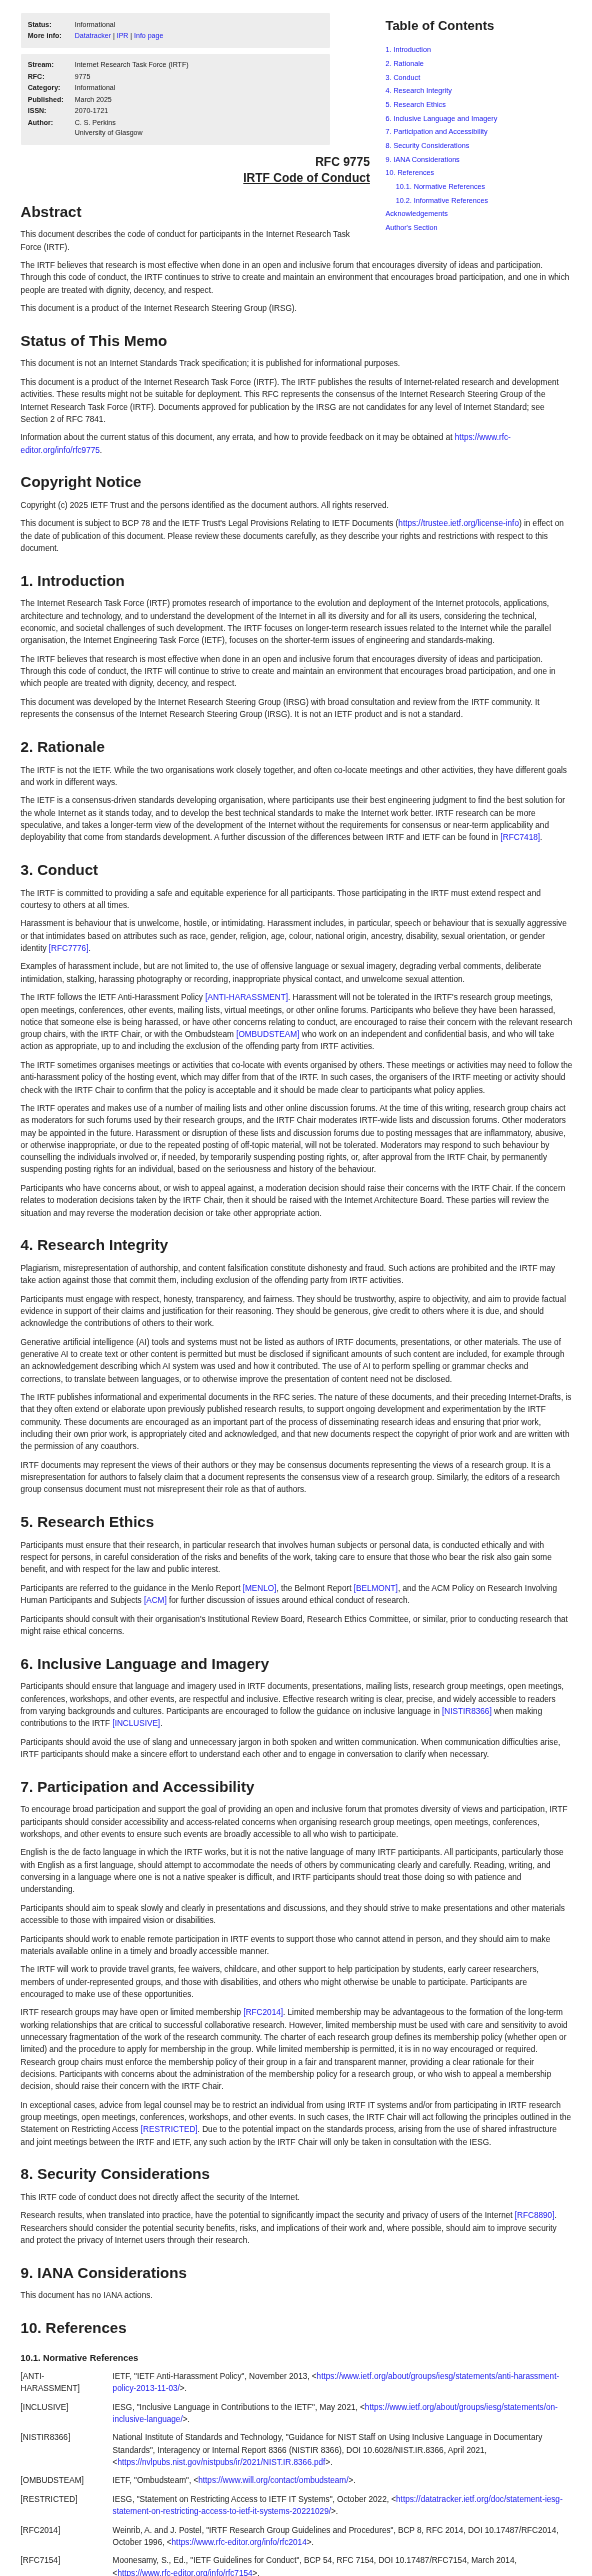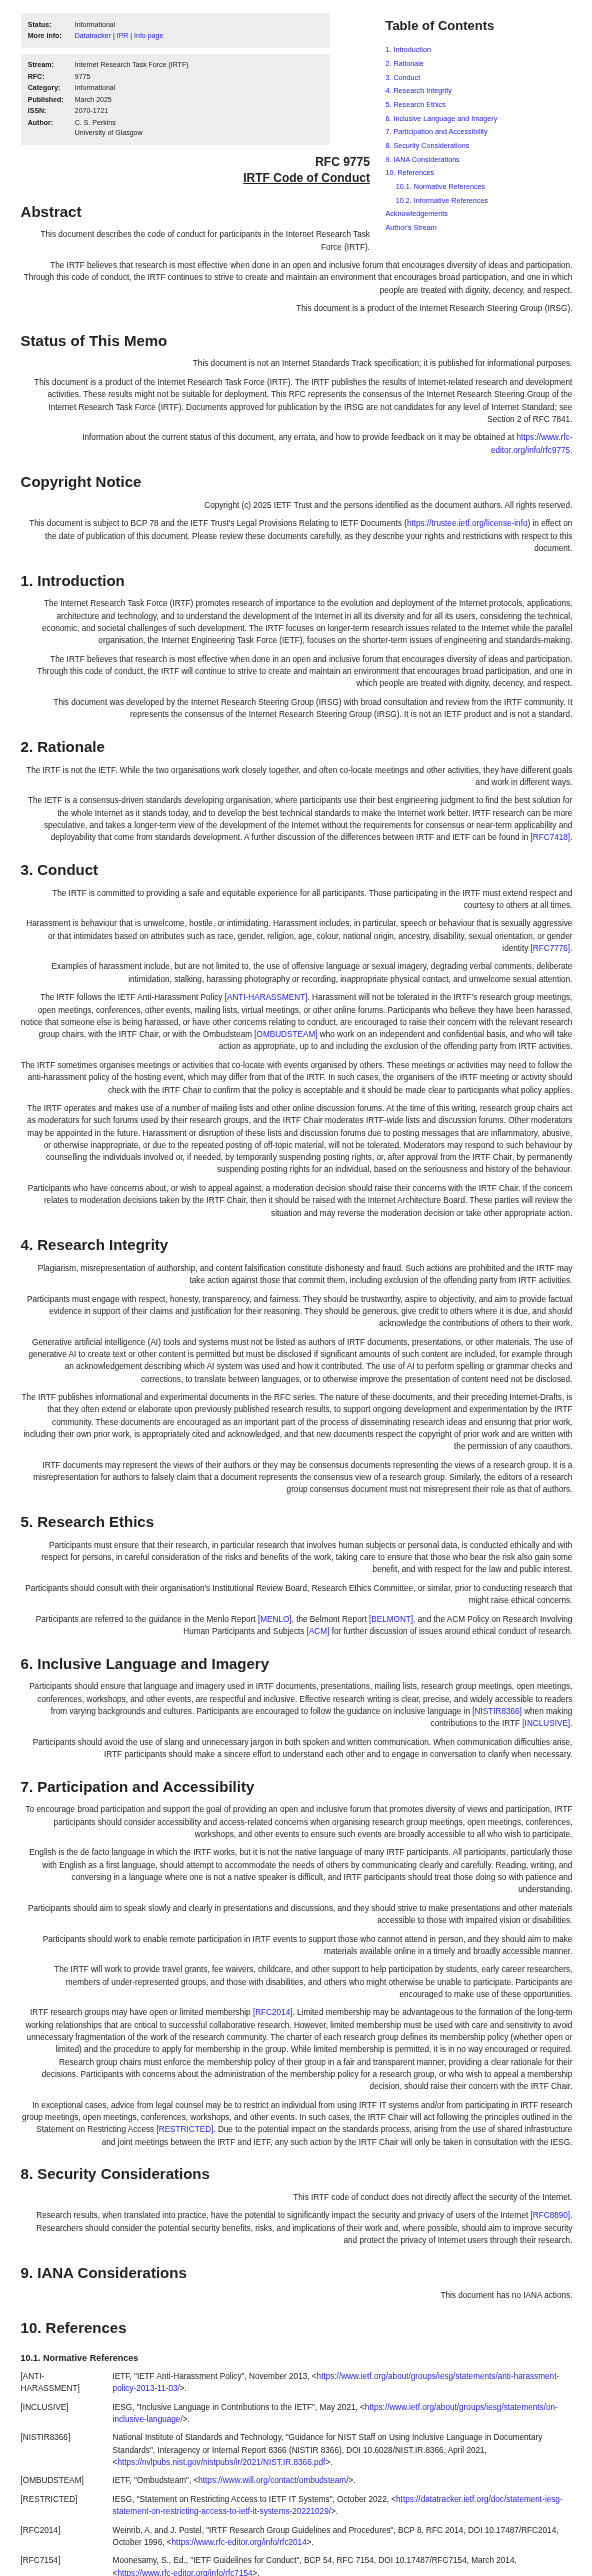--- a/index.html
+++ b/index.html
@@ -49,21 +49,21 @@
   .box .row{display:flex;margin:1px 0;}
   .box .lbl{font-weight:bold;width:47px;flex:none;}
   .box .val{flex:1;}
   
   .link{color:var(--link);cursor:pointer;text-decoration:none;}
   
   h1{font-size:12px;line-height:1.25;margin:10.3px 0 1px 0;font-weight:bold;color:var(--text);text-align:right;}
   h1.doctitle{margin:1px 0 11.3px 0;text-decoration:underline;}
   h2.sec{font-size:15px;margin:14.4px 0 6.2px 0;color:var(--text);}
   h3.sec{font-size:9px;margin:12.4px 0 5.2px 0;color:var(--text);}
-  p{margin:0 0 6.2px 0;text-align:right;}
+  p{margin:0 0 6.2px 0;}
   
   dl.refs{margin:3.1px 0 0 0;}
   dl.refs dt{float:left;clear:left;width:81px;margin:0 0 6.2px 0;}
   dl.refs dd{margin:0 0 6.2px 92px;}
   .clear{clear:both;}
 </style>
 </head>
 <body>
 
 <div class="page">
@@ -77,21 +77,21 @@
         <li><span class="link">4. Research Integrity</span></li>
         <li><span class="link">5. Research Ethics</span></li>
         <li><span class="link">6. Inclusive Language and Imagery</span></li>
         <li><span class="link">7. Participation and Accessibility</span></li>
         <li><span class="link">8. Security Considerations</span></li>
         <li><span class="link">9. IANA Considerations</span></li>
         <li><span class="link">10. References</span></li>
         <li class="indent"><span class="link">10.1. Normative References</span></li>
         <li class="indent"><span class="link">10.2. Informative References</span></li>
         <li><span class="link">Acknowledgements</span></li>
-        <li><span class="link">Author's Stream</span></li>
+        <li><span class="link">Author's Section</span></li>
       </ul>
   </nav>
 
   <div class="box" id="banner-box">
       <div class="row">
         <span class="lbl">Status:</span>
         <span class="val"><span>Informational</span></span>
       </div>
       <div class="row">
         <span class="lbl">More info:</span>
@@ -157,22 +157,22 @@
       <p>The IRTF operates and makes use of a number of mailing lists and other online discussion forums. At the time of this writing, research group chairs act as moderators for such forums used by their research groups, and the IRTF Chair moderates IRTF-wide lists and discussion forums. Other moderators may be appointed in the future. Harassment or disruption of these lists and discussion forums due to posting messages that are inflammatory, abusive, or otherwise inappropriate, or due to the repeated posting of off-topic material, will not be tolerated. Moderators may respond to such behaviour by counselling the individuals involved or, if needed, by temporarily suspending posting rights, or, after approval from the IRTF Chair, by permanently suspending posting rights for an individual, based on the seriousness and history of the behaviour.</p>
       <p>Participants who have concerns about, or wish to appeal against, a moderation decision should raise their concerns with the IRTF Chair. If the concern relates to moderation decisions taken by the IRTF Chair, then it should be raised with the Internet Architecture Board. These parties will review the situation and may reverse the moderation decision or take other appropriate action.</p>
       <h2 class="sec">4.  Research Integrity</h2>
       <p>Plagiarism, misrepresentation of authorship, and content falsification constitute dishonesty and fraud. Such actions are prohibited and the IRTF may take action against those that commit them, including exclusion of the offending party from IRTF activities.</p>
       <p>Participants must engage with respect, honesty, transparency, and fairness. They should be trustworthy, aspire to objectivity, and aim to provide factual evidence in support of their claims and justification for their reasoning. They should be generous, give credit to others where it is due, and should acknowledge the contributions of others to their work.</p>
       <p>Generative artificial intelligence (AI) tools and systems must not be listed as authors of IRTF documents, presentations, or other materials. The use of generative AI to create text or other content is permitted but must be disclosed if significant amounts of such content are included, for example through an acknowledgement describing which AI system was used and how it contributed. The use of AI to perform spelling or grammar checks and corrections, to translate between languages, or to otherwise improve the presentation of content need not be disclosed.</p>
       <p>The IRTF publishes informational and experimental documents in the RFC series. The nature of these documents, and their preceding Internet-Drafts, is that they often extend or elaborate upon previously published research results, to support ongoing development and experimentation by the IRTF community. These documents are encouraged as an important part of the process of disseminating research ideas and ensuring that prior work, including their own prior work, is appropriately cited and acknowledged, and that new documents respect the copyright of prior work and are written with the permission of any coauthors.</p>
       <p>IRTF documents may represent the views of their authors or they may be consensus documents representing the views of a research group. It is a misrepresentation for authors to falsely claim that a document represents the consensus view of a research group. Similarly, the editors of a research group consensus document must not misrepresent their role as that of authors.</p>
       <h2 class="sec">5.  Research Ethics</h2>
       <p>Participants must ensure that their research, in particular research that involves human subjects or personal data, is conducted ethically and with respect for persons, in careful consideration of the risks and benefits of the work, taking care to ensure that those who bear the risk also gain some benefit, and with respect for the law and public interest.</p>
+      <p>Participants are referred to the guidance in the Menlo Report <span class="link">[MENLO]</span>, the Belmont Report <span class="link">[BELMONT]</span>, and the ACM Policy on Research Involving Human Participants and Subjects <span class="link">[ACM]</span> for further discussion of issues around ethical conduct of research.</p>
       <p>Participants should consult with their organisation's Institutional Review Board, Research Ethics Committee, or similar, prior to conducting research that might raise ethical concerns.</p>
-      <p>Participants are referred to the guidance in the Menlo Report <span class="link">[MENLO]</span>, the Belmont Report <span class="link">[BELMONT]</span>, and the ACM Policy on Research Involving Human Participants and Subjects <span class="link">[ACM]</span> for further discussion of issues around ethical conduct of research.</p>
       <h2 class="sec">6.  Inclusive Language and Imagery</h2>
       <p>Participants should ensure that language and imagery used in IRTF documents, presentations, mailing lists, research group meetings, open meetings, conferences, workshops, and other events, are respectful and inclusive. Effective research writing is clear, precise, and widely accessible to readers from varying backgrounds and cultures. Participants are encouraged to follow the guidance on inclusive language in <span class="link">[NISTIR8366]</span> when making contributions to the IRTF <span class="link">[INCLUSIVE]</span>.</p>
       <p>Participants should avoid the use of slang and unnecessary jargon in both spoken and written communication. When communication difficulties arise, IRTF participants should make a sincere effort to understand each other and to engage in conversation to clarify when necessary.</p>
       <h2 class="sec">7.  Participation and Accessibility</h2>
       <p>To encourage broad participation and support the goal of providing an open and inclusive forum that promotes diversity of views and participation, IRTF participants should consider accessibility and access-related concerns when organising research group meetings, open meetings, conferences, workshops, and other events to ensure such events are broadly accessible to all who wish to participate.</p>
       <p>English is the de facto language in which the IRTF works, but it is not the native language of many IRTF participants. All participants, particularly those with English as a first language, should attempt to accommodate the needs of others by communicating clearly and carefully. Reading, writing, and conversing in a language where one is not a native speaker is difficult, and IRTF participants should treat those doing so with patience and understanding.</p>
       <p>Participants should aim to speak slowly and clearly in presentations and discussions, and they should strive to make presentations and other materials accessible to those with impaired vision or disabilities.</p>
       <p>Participants should work to enable remote participation in IRTF events to support those who cannot attend in person, and they should aim to make materials available online in a timely and broadly accessible manner.</p>
       <p>The IRTF will work to provide travel grants, fee waivers, childcare, and other support to help participation by students, early career researchers, members of under-represented groups, and those with disabilities, and others who might otherwise be unable to participate. Participants are encouraged to make use of these opportunities.</p>
       <p>IRTF research groups may have open or limited membership <span class="link">[RFC2014]</span>. Limited membership may be advantageous to the formation of the long-term working relationships that are critical to successful collaborative research. However, limited membership must be used with care and sensitivity to avoid unnecessary fragmentation of the work of the research community. The charter of each research group defines its membership policy (whether open or limited) and the procedure to apply for membership in the group. While limited membership is permitted, it is in no way encouraged or required. Research group chairs must enforce the membership policy of their group in a fair and transparent manner, providing a clear rationale for their decisions. Participants with concerns about the administration of the membership policy for a research group, or who wish to appeal a membership decision, should raise their concern with the IRTF Chair.</p>

